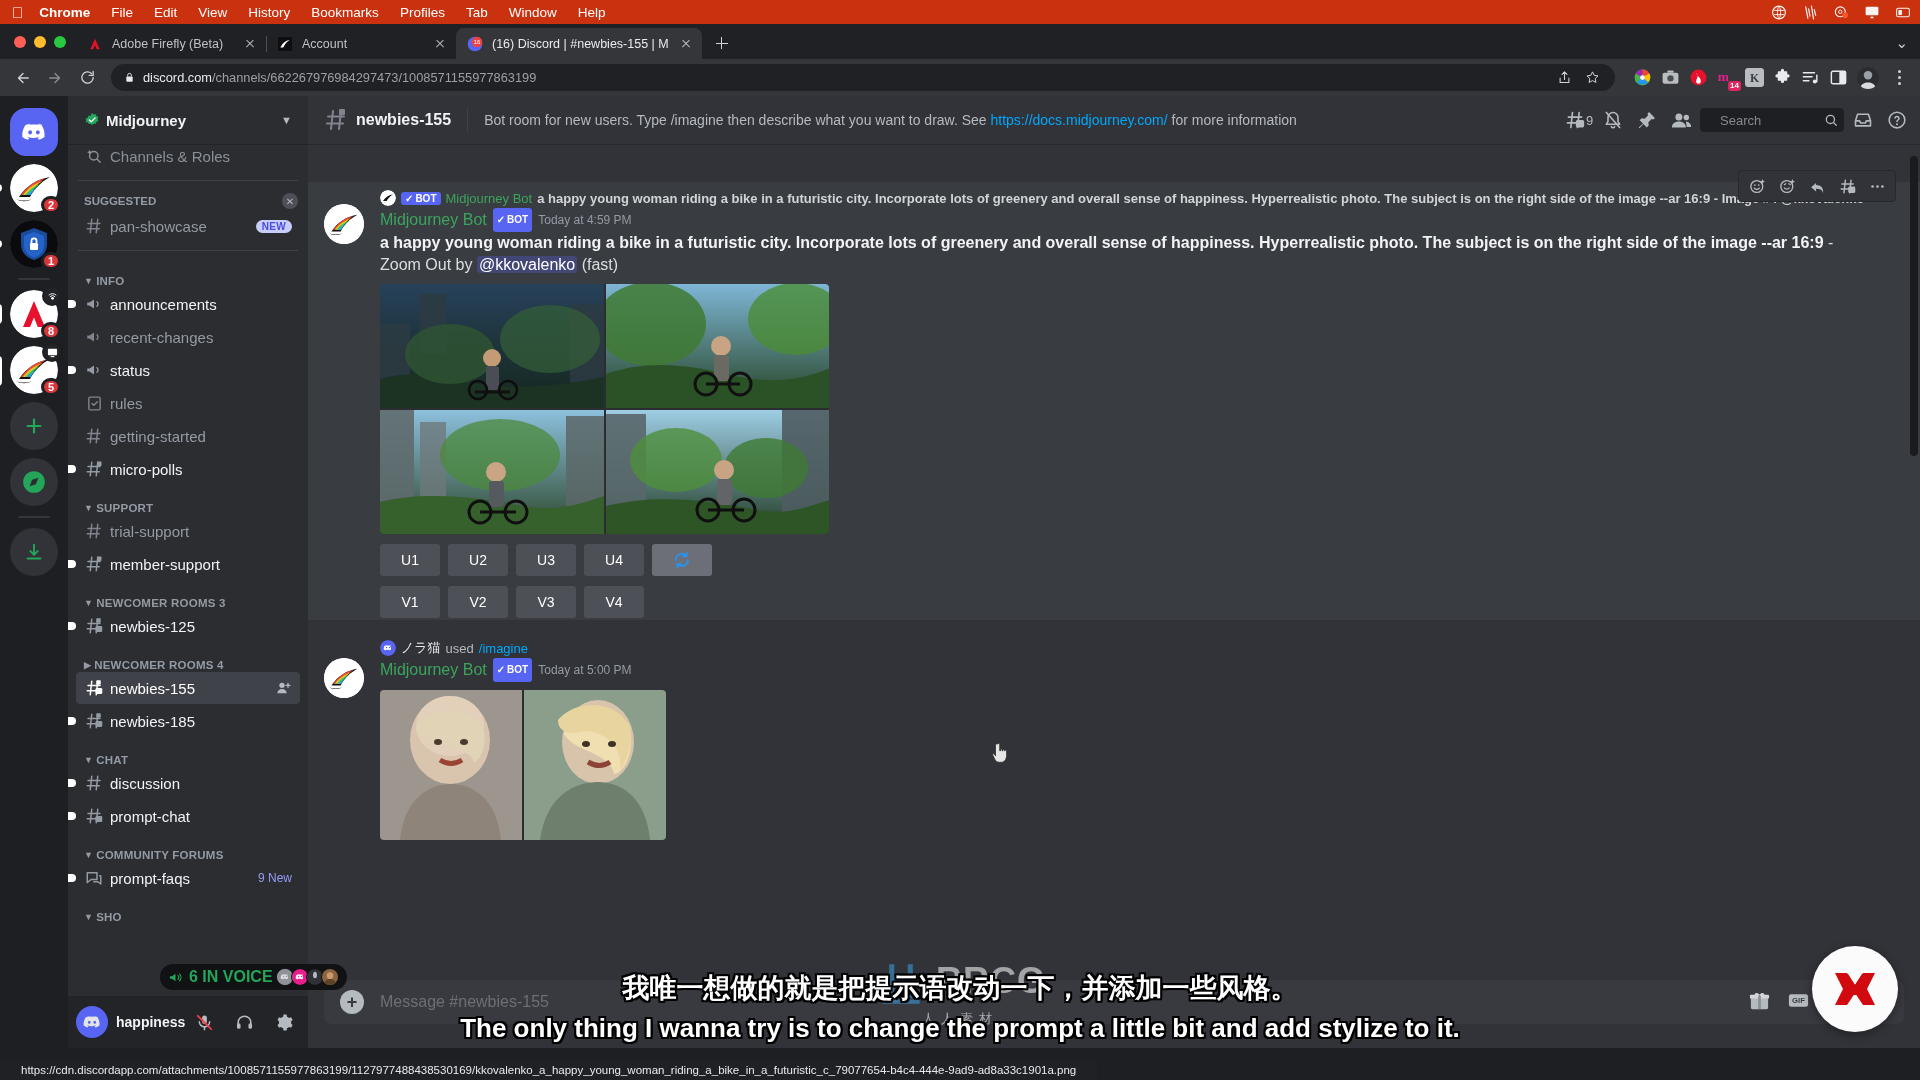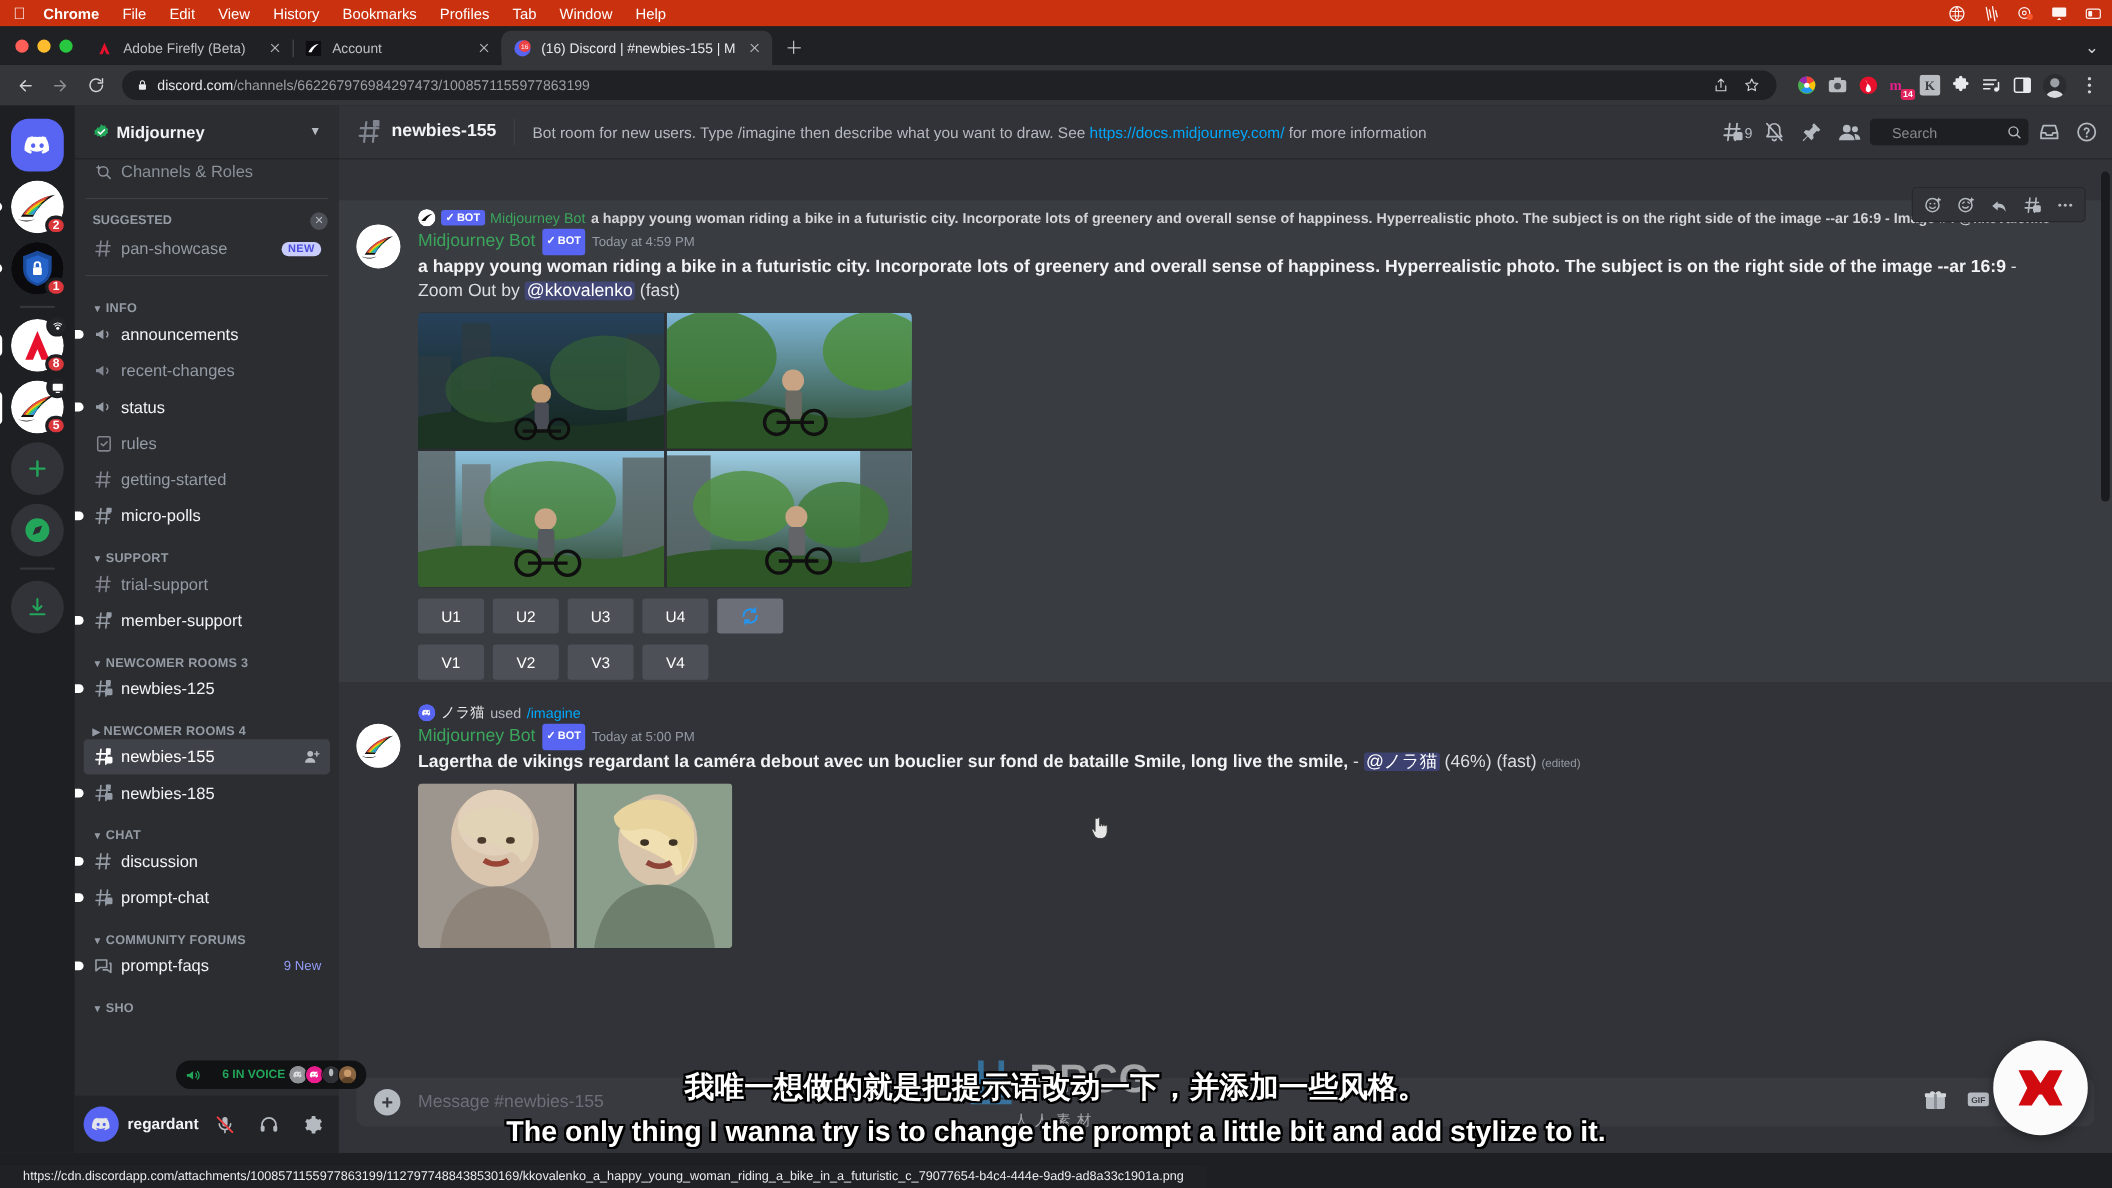--- a/index.html
+++ b/index.html
@@ -122,21 +122,21 @@
   .sugg-x { width: 16px; height: 16px; border-radius: 50%; background: #4e5058; color: #b5bac1;
     font-size: 10px; display: flex; align-items: center; justify-content: center; }
   .badge-new { background: #c9cdfb; color: #4b4ddb; font-size: 10px; font-weight: bold;
     border-radius: 8px; padding: 1px 6px; letter-spacing: .03em; }
   .badge-cnt { color: #949ba4; font-size: 12px; }
   .badge-cnt.purple { color: #949cf7; }
   .addppl { width: 16px; height: 16px; color: #b5bac1; }
   .voice-pill { position: absolute; left: 92px; bottom: 52px; background: #111214;
     border-radius: 16px; height: 26px; display: flex; align-items: center;
     padding: 0 8px; gap: 6px; z-index: 30; }
-  .voice-pill .t { color: #23a55a; font-size: 11px; font-weight: bold; margin-left: 13px; }
+  .voice-pill .t { color: #23a55a; font-size: 16px; font-weight: bold; }
   .voice-pill .faces { display: flex; }
   .voice-pill .fc { width: 18px; height: 18px; border-radius: 50%; margin-left: -3px;
     border: 1px solid #111214; overflow: hidden; }
   .user-bar { height: 52px; background: #232428; display: flex; align-items: center;
     padding: 0 8px; gap: 8px; }
   .user-bar .av { width: 32px; height: 32px; border-radius: 50%; background: #5865f2;
     display: flex; align-items: center; justify-content: center; flex: 0 0 32px; }
   .user-bar .nmw { flex: 1; min-width: 0; }
   .user-bar .nm { color: #f2f3f5; font-size: 14px; font-weight: 600; overflow: hidden;
     text-overflow: ellipsis; white-space: nowrap; }
@@ -733,21 +733,21 @@
         </div>
     </div>
 
     <div class="user-bar">
       <span class="av">
         <svg width="20" height="20" viewBox="0 0 24 24">
             <path d="M19.5 6.2A16 16 0 0 0 15.6 5l-.2.4a15 15 0 0 1 3.3 1.1A13 13 0 0 0 12 5.6a13 13 0 0 0-6.7.9A15 15 0 0 1 8.6 5.4L8.4 5A16 16 0 0 0 4.5 6.2C2.3 9.6 1.7 12.9 2 16.2a16 16 0 0 0 4.9 2.5l1-1.6c-.6-.2-1.1-.5-1.6-.8l.4-.3a11 11 0 0 0 9.6 0l.4.3c-.5.3-1 .6-1.6.8l1 1.6a16 16 0 0 0 4.9-2.5c.4-3.9-.6-7.2-2.5-10zM8.7 14.2c-1 0-1.7-.9-1.7-1.9s.8-1.9 1.7-1.9 1.8.9 1.7 1.9-.7 1.9-1.7 1.9zm6.6 0c-1 0-1.7-.9-1.7-1.9s.8-1.9 1.7-1.9 1.8.9 1.7 1.9-.7 1.9-1.7 1.9z" fill="#e3e5e8"></path>
           </svg>
       </span>
       <span class="nmw">
-        <span class="nm">regardant</span>
+        <span class="nm">happiness</span>
       </span>
       <span class="ub">
         <svg width="19" height="19" viewBox="0 0 24 24">
             <rect x="9" y="3" width="6" height="11" rx="3" fill="#b5bac1"></rect>
             <path d="M5.5 11a6.5 6.5 0 0 0 13 0" fill="none" stroke="#b5bac1" stroke-width="1.9" stroke-linecap="round"></path>
             <path d="M12 18v3" stroke="#b5bac1" stroke-width="1.9" stroke-linecap="round"></path>
             <path d="M3.5 3.5l17 17" stroke="#f23f43" stroke-width="2.2" stroke-linecap="round"></path>
           </svg>
       </span>
       <span class="ub">
@@ -1037,23 +1037,20 @@
               <path d="M6 35c5 2 11 2 16 0-5 3-11 3-16 0z" fill="#111"></path>
             </svg>
         </div>
         <div class="msg-head">
           <span class="author">Midjourney Bot</span>
           <span class="bot-tag">
               <span>✓</span>
               <span>BOT</span>
             </span>
           <span class="ts">Today at 5:00 PM</span>
-        </div>
-        <div class="body">
-          <b>Lagertha de vikings regardant la caméra debout avec un bouclier sur fond de bataille Smile, long live the smile,</b><span> - </span><span class="mention">@ノラ猫</span><span> (46%) (fast) </span><span class="edited">(edited)</span>
         </div>
         <div class="grid2">
           <div class="gcell2">
             <svg width="142" height="150" viewBox="0 0 142 150" preserveAspectRatio="none">
                 <rect width="142" height="150" fill="#9d968e"></rect>
                 <ellipse cx="70" cy="50" rx="40" ry="44" fill="#d9c4ad"></ellipse>
                 <ellipse cx="70" cy="36" rx="34" ry="30" fill="#e2d0ba"></ellipse>
                 <path d="M36 40c6-24 60-26 68 2 3 18-6 30-10 30-6-18-48-16-58-32z" fill="#e0d3b6"></path>
                 <ellipse cx="58" cy="52" rx="4" ry="3" fill="#4a3a2c"></ellipse>
                 <ellipse cx="84" cy="52" rx="4" ry="3" fill="#4a3a2c"></ellipse>

